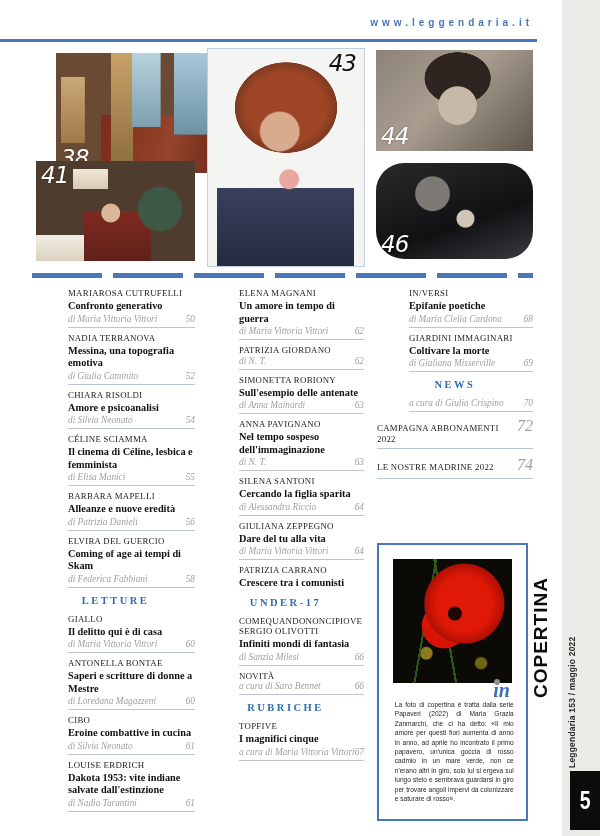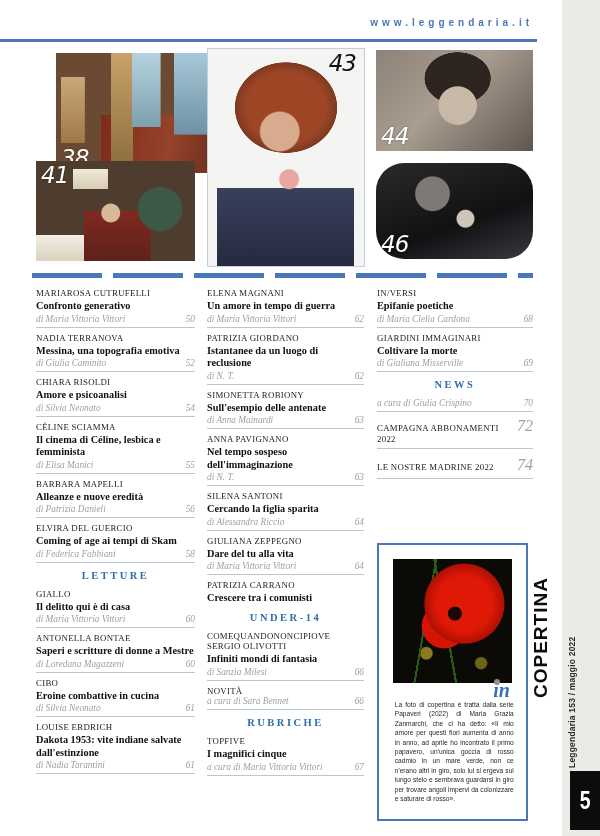--- a/index.html
+++ b/index.html
@@ -60,21 +60,21 @@
 
   
   .dashrule{position:absolute;left:32px;top:273px;width:501px;height:5px;
             background:repeating-linear-gradient(90deg,#4a77b8 0 70px,rgba(0,0,0,0) 70px 81px);}
 
   
   .col{position:absolute;top:288px;}
   #col1{left:36px;width:159px;}
   #col2{left:207px;width:157px;}
   #col3{left:377px;width:156px;}
-  .entry{margin-bottom:5px;}
+  .entry{margin-bottom:5px;margin-left:32px;}
   .kicker{font-size:8.8px;line-height:10.5px;letter-spacing:.3px;color:#222;
           font-family:"Liberation Serif",serif;}
   .title{font-size:10.3px;line-height:12.5px;font-weight:bold;color:#101010;margin:1.5px 0 1px;}
   .byrow{display:flex;justify-content:space-between;align-items:baseline;
          font-style:italic;font-size:9.3px;line-height:11px;color:#a0a0a0;
          border-bottom:1px solid #b8c6d8;padding-bottom:2px;}
   .pageno{font-style:italic;color:#a0a0a0;}
   .section{font-size:10.5px;line-height:13px;font-weight:bold;letter-spacing:2.5px;
            color:#2e6cb0;margin:6px 0 7px;text-align:center;}
   .rowentry{display:flex;justify-content:space-between;align-items:baseline;
@@ -232,21 +232,20 @@
     <div class="entry">
       <div class="kicker">ELENA MAGNANI</div>
       <div class="title">Un amore in tempo di guerra</div>
       <div class="byrow">
           <span>di Maria Vittoria Vittori</span>
           <span class="pageno">62</span>
         </div>
     </div>
     <div class="entry">
       <div class="kicker">PATRIZIA GIORDANO</div>
-      <div class="title">Istantanee da un luogo di reclusione</div>
       <div class="byrow">
           <span>di N. T.</span>
           <span class="pageno">62</span>
         </div>
     </div>
     <div class="entry">
       <div class="kicker">SIMONETTA ROBIONY</div>
       <div class="title">Sull'esempio delle antenate</div>
       <div class="byrow">
           <span>di Anna Mainardi</span>
@@ -274,21 +273,21 @@
       <div class="title">Dare del tu alla vita</div>
       <div class="byrow">
           <span>di Maria Vittoria Vittori</span>
           <span class="pageno">64</span>
         </div>
     </div>
     <div class="entry">
       <div class="kicker">PATRIZIA CARRANO</div>
       <div class="title">Crescere tra i comunisti</div>
     </div>
-    <div class="section">UNDER-14</div>
+    <div class="section">UNDER-17</div>
     <div class="entry">
       <div class="kicker">COMEQUANDONONCIPIOVE</div>
       <div class="kicker">SERGIO OLIVOTTI</div>
       <div class="title">Infiniti mondi di fantasia</div>
       <div class="byrow">
           <span>di Sanzia Milesi</span>
           <span class="pageno">66</span>
         </div>
     </div>
     <div class="entry">

